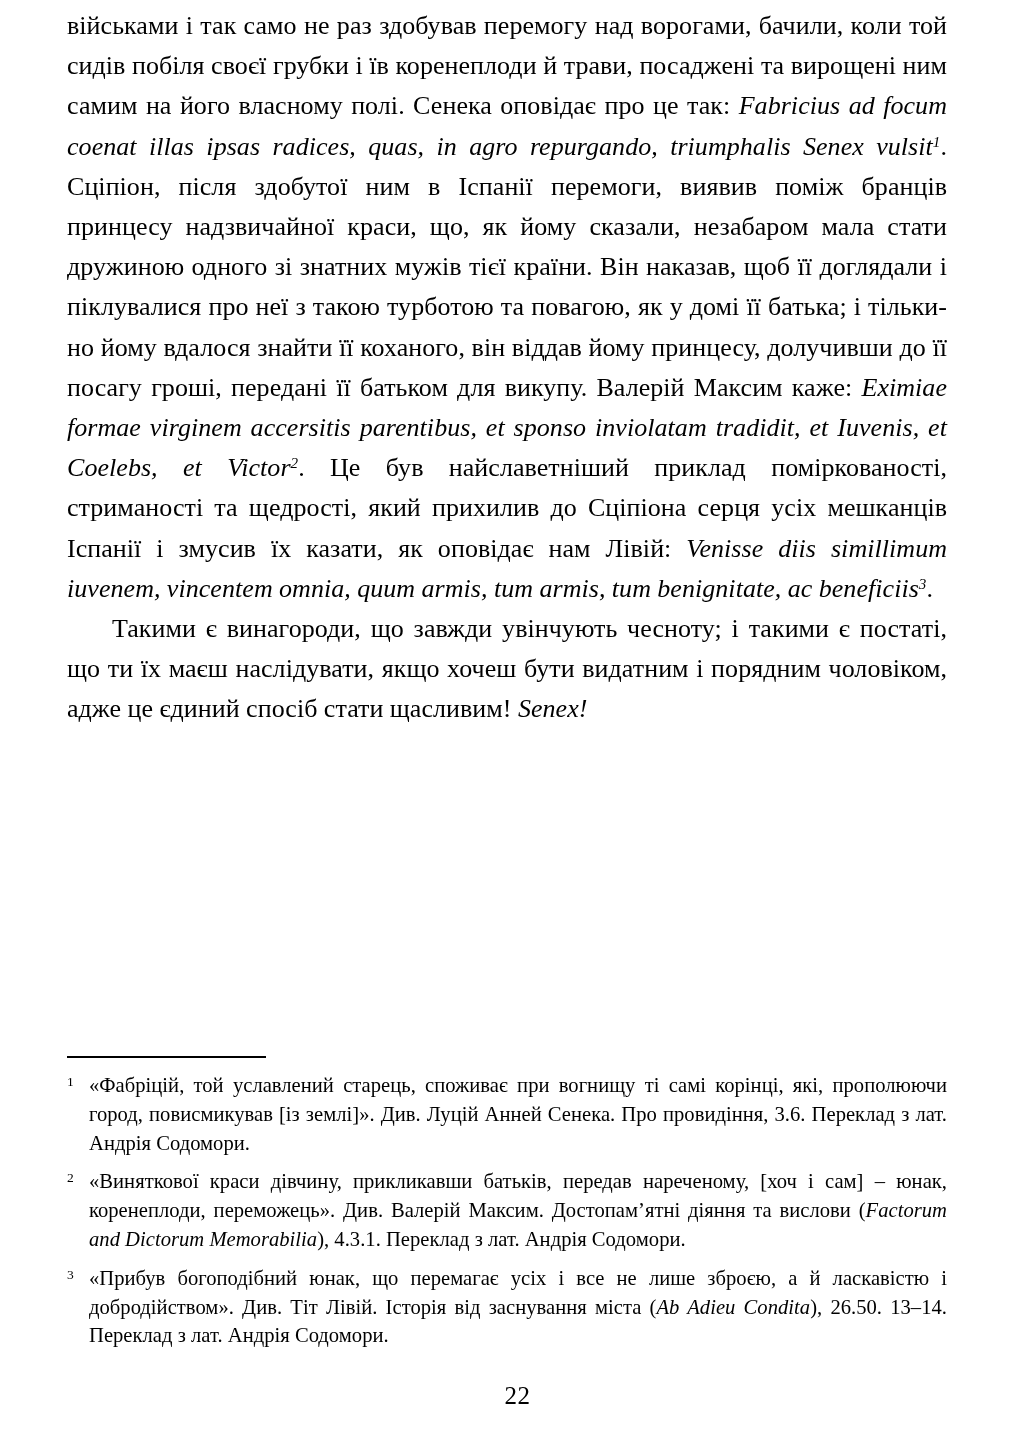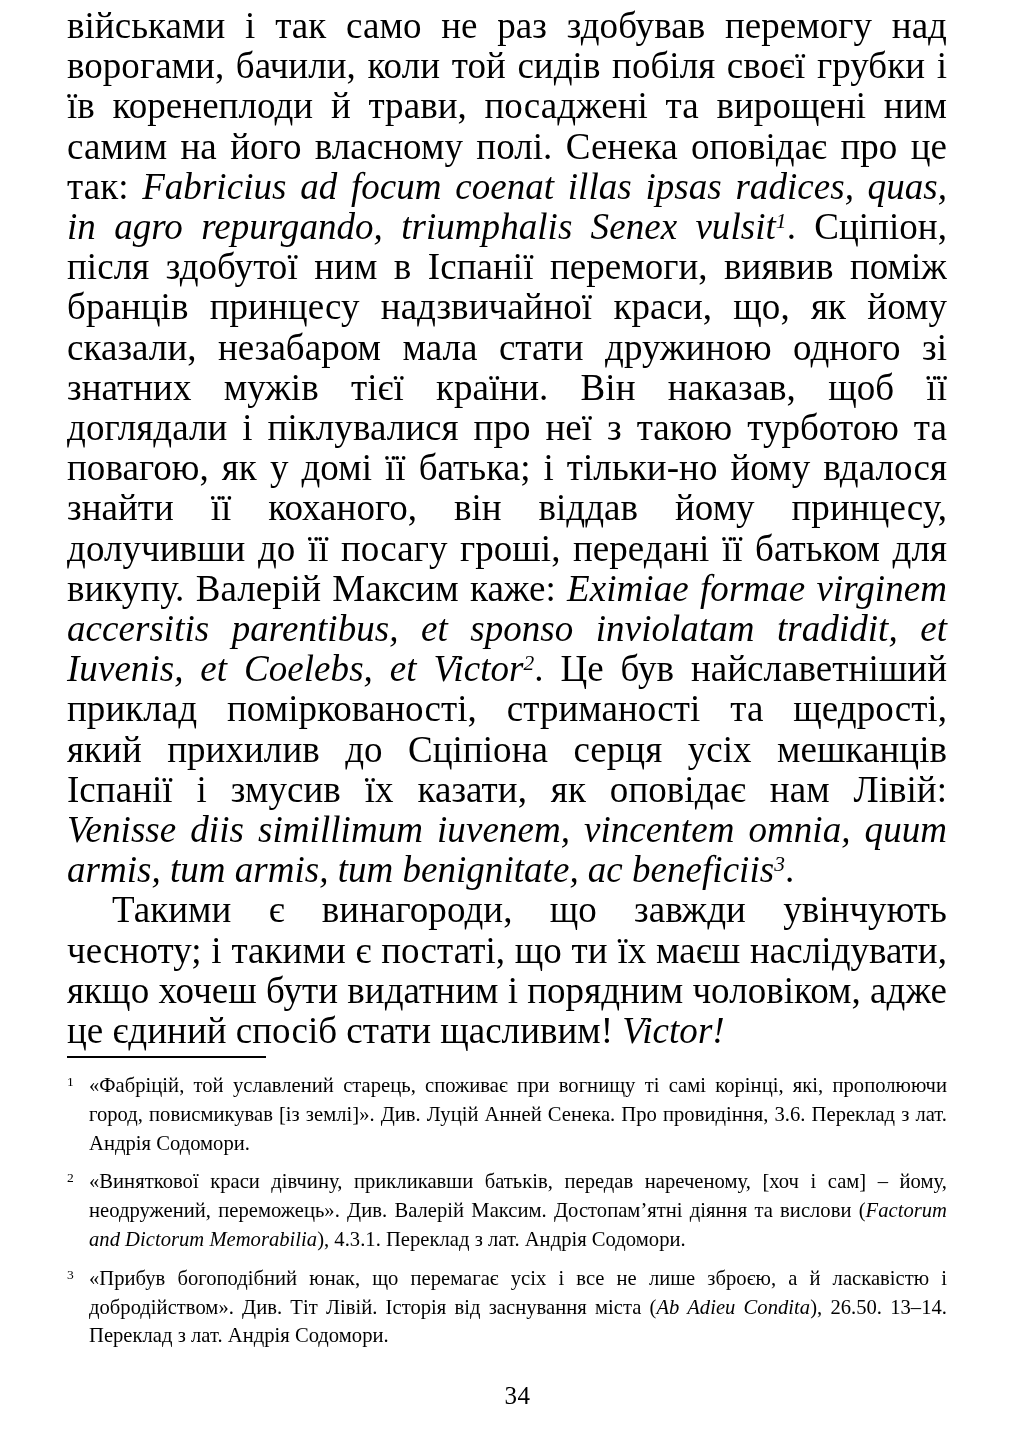--- a/index.html
+++ b/index.html
@@ -23,21 +23,21 @@
   
   .textblock {
     position: absolute;
     left: 67px;
     top: 6px;
     width: 880px;
   }
 
   .para {
     margin: 0;
-    font-size: 37px;
+    font-size: 26px;
     line-height: 40.2px;
     text-align: justify;
     text-justify: inter-word;
     letter-spacing: 0.05px;
     word-spacing: -0.2px;
     -webkit-hyphens: manual;
     hyphens: manual;
   }
   .para.indent {
     text-indent: 45px;
@@ -99,27 +99,27 @@
     letter-spacing: 0.5px;
   }
 </style>
 </head>
 <body>
 
 <div class="page">
 
   <div class="textblock">
       <p class="para"><span>військами і так само не раз здобував перемогу над ворогами, бачили, коли той сидів побіля своєї грубки і їв коренеплоди й трави, посаджені та вирощені ним самим на його власному полі. Сенека оповідає про це так: </span><em class="it">Fabricius ad focum coenat illas ipsas radices, quas, in agro repurgando, triumphalis Senex vulsit<sup>1</sup></em><span>. Сціпіон, після здобутої ним в Іспанії перемоги, виявив поміж бранців принцесу надзвичайної краси, що, як йому сказали, незабаром мала стати дружиною одного зі знатних мужів тієї країни. Він наказав, щоб її доглядали і піклувалися про неї з такою турботою та повагою, як у домі її батька; і тільки-но йому вдалося знайти її коханого, він віддав йому принцесу, долучивши до її посагу гроші, передані її батьком для викупу. Валерій Максим каже: </span><em class="it">Eximiae formae virginem accersitis parentibus, et sponso inviolatam tradidit, et Iuvenis, et Coelebs, et Victor<sup>2</sup></em><span>. Це був найславетніший приклад поміркованості, стриманості та щедрості, який прихилив до Сціпіона серця усіх мешканців Іспанії і змусив їх казати, як оповідає нам Лівій: </span><em class="it">Venisse diis simillimum iuvenem, vincentem omnia, quum armis, tum armis, tum benignitate, ac beneficiis<sup>3</sup></em><span>.</span></p>
-      <p class="para indent"><span>Такими є винагороди, що завжди увінчують чесноту; і такими є постаті, що ти їх маєш наслідувати, якщо хочеш бути видатним і порядним чоловіком, адже це єдиний спосіб стати щасливим! </span><em class="it">Victor!</em></p>
+      <p class="para indent"><span>Такими є винагороди, що завжди увінчують чесноту; і такими є постаті, що ти їх маєш наслідувати, якщо хочеш бути видатним і порядним чоловіком, адже це єдиний спосіб стати щасливим! </span><em class="it">Senex!</em></p>
     </div>
 
   <div class="footnotes">
     <div class="fn-rule"></div>
     <div>
         <div class="footnote"><span class="fn-marker">1</span><span>«Фабріцій, той уславлений старець, споживає при вогнищу ті самі корінці, які, прополюючи город, повисмикував [із землі]». Див. Луцій Анней Сенека. Про провидіння, 3.6. Переклад з лат. Андрія Содомори.</span></div>
-        <div class="footnote"><span class="fn-marker">2</span><span>«Виняткової краси дівчину, прикликавши батьків, передав нареченому, [хоч і сам] – йому, неодружений, переможець». Див. Валерій Максим. Достопам’ятні діяння та вислови (</span><em class="it">Factorum and Dictorum Memorabilia</em><span>), 4.3.1. Переклад з лат. Андрія Содомори.</span></div>
+        <div class="footnote"><span class="fn-marker">2</span><span>«Виняткової краси дівчину, прикликавши батьків, передав нареченому, [хоч і сам] – юнак, коренеплоди, переможець». Див. Валерій Максим. Достопам’ятні діяння та вислови (</span><em class="it">Factorum and Dictorum Memorabilia</em><span>), 4.3.1. Переклад з лат. Андрія Содомори.</span></div>
         <div class="footnote"><span class="fn-marker">3</span><span>«Прибув богоподібний юнак, що перемагає усіх і все не лише зброєю, а й ласкавістю і добродійством». Див. Тіт Лівій. Історія від заснування міста (</span><em class="it">Ab Adieu Condita</em><span>), 26.50. 13–14. Переклад з лат. Андрія Содомори.</span></div>
       </div>
   </div>
 
-  <div class="folio">34</div>
+  <div class="folio">22</div>
 
 </div>
 
 </body></html>

